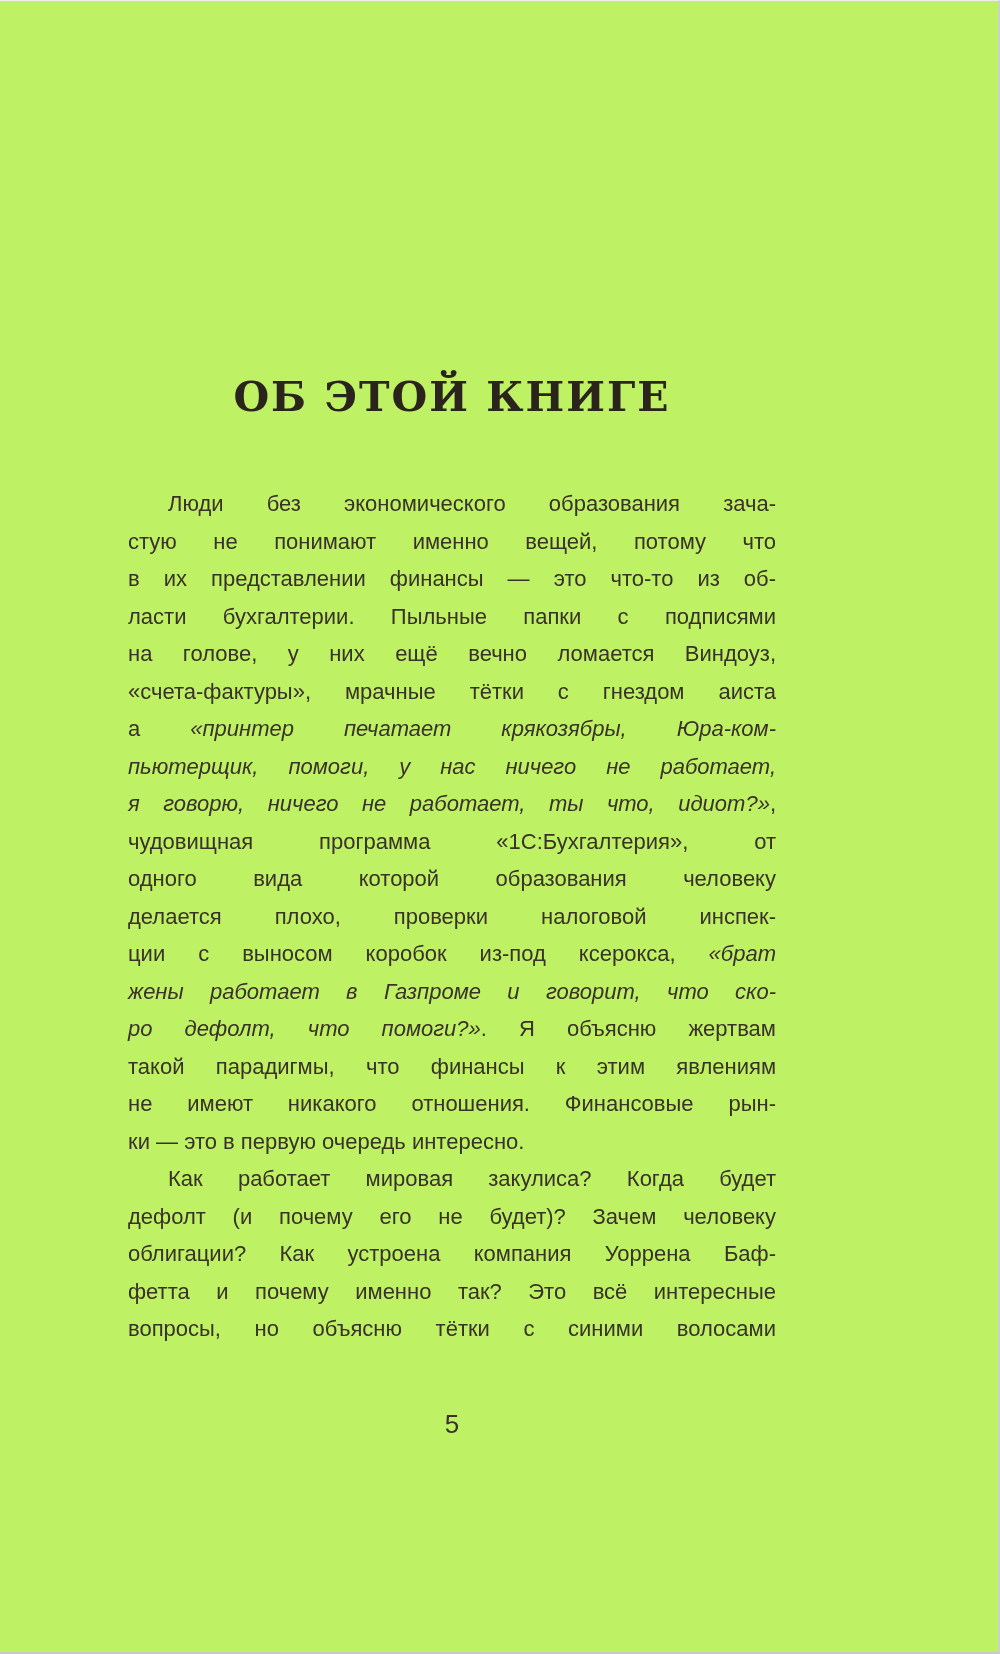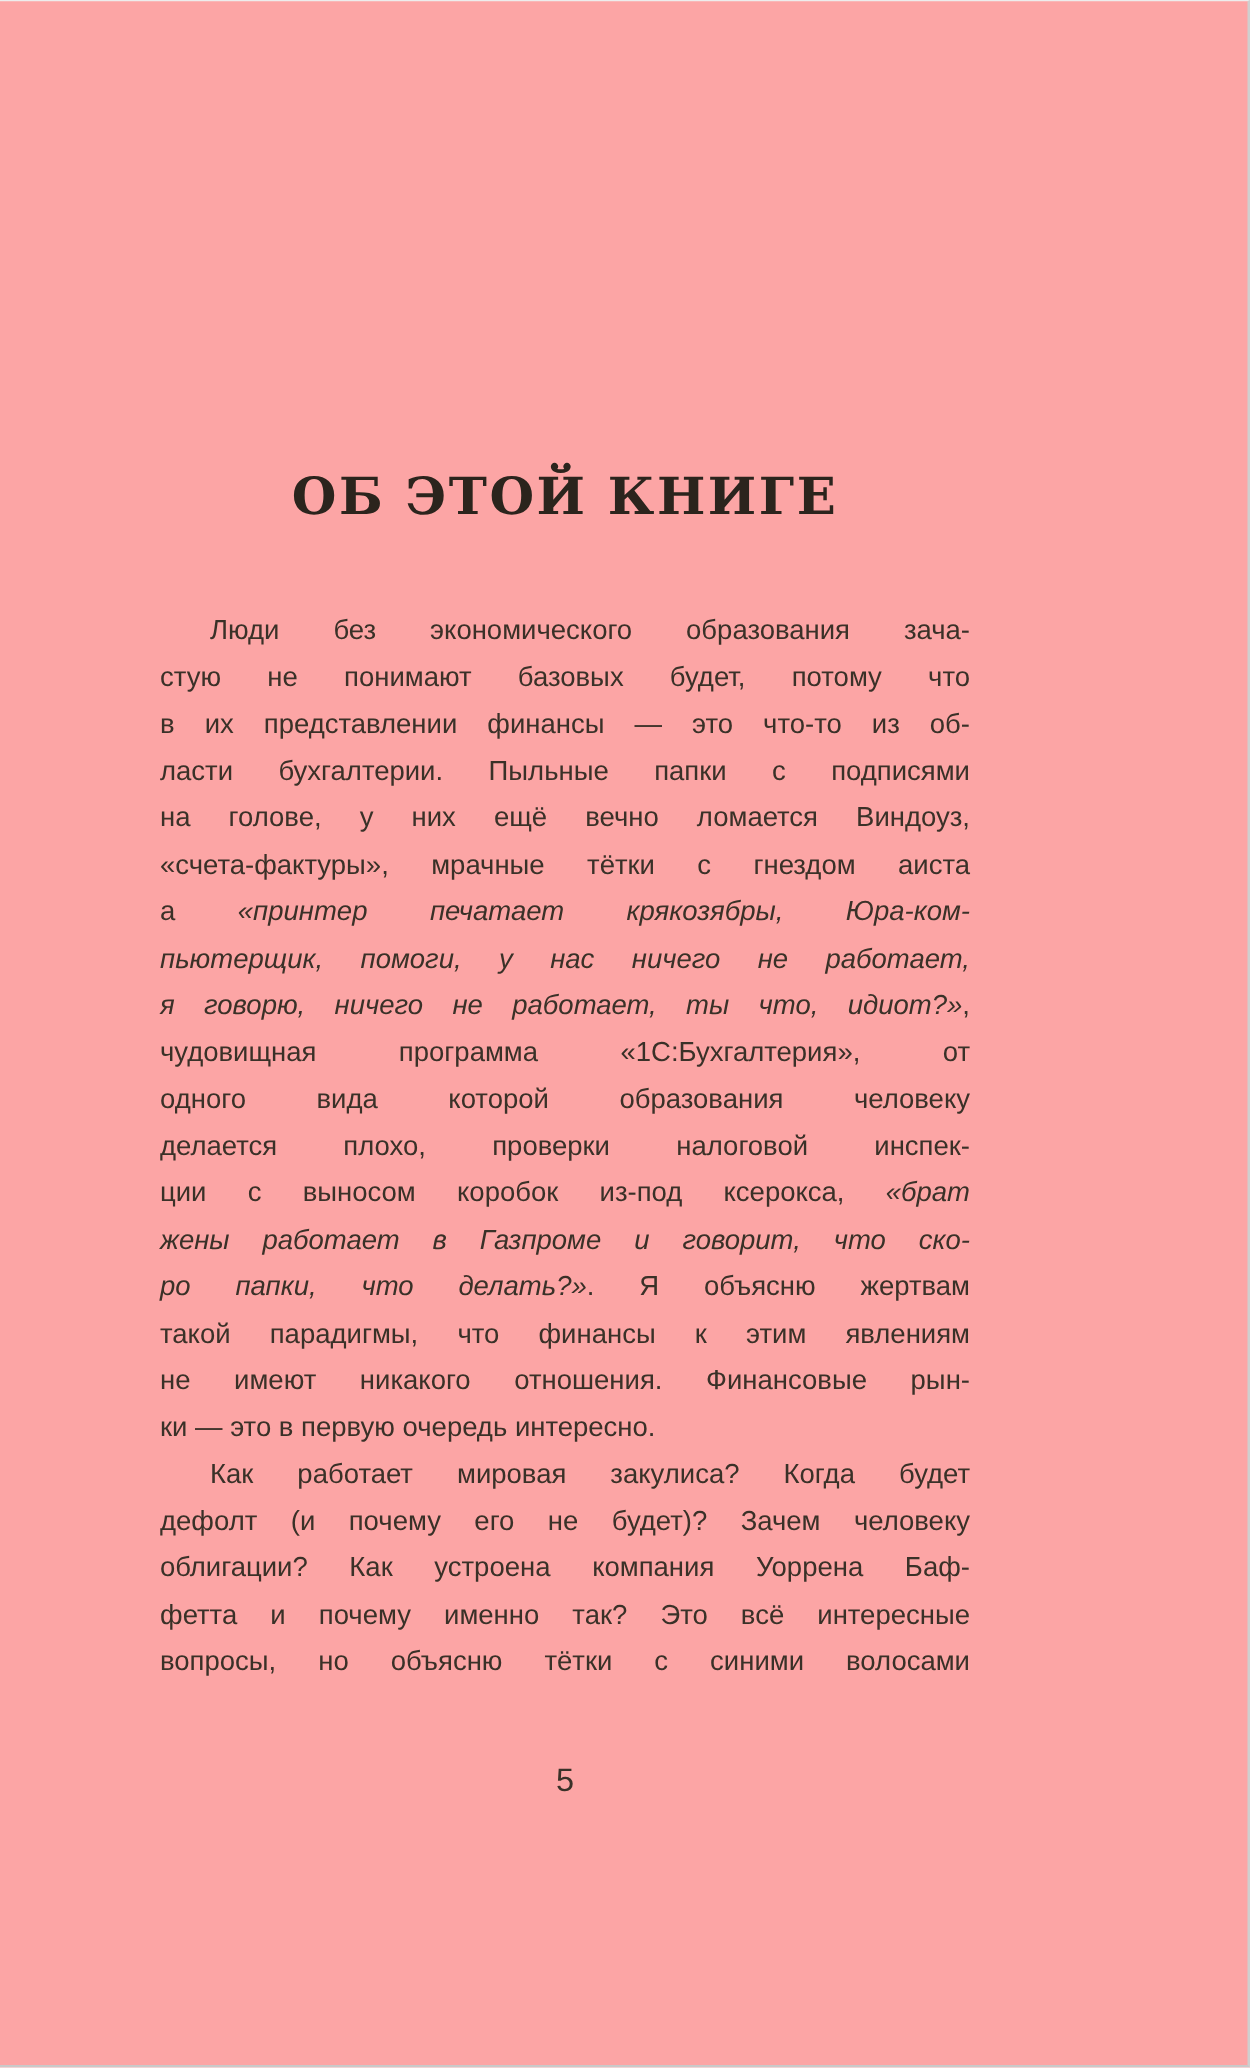--- a/index.html
+++ b/index.html
@@ -5,21 +5,21 @@
   html, body {
     margin: 0;
     padding: 0;
     background: #ffffff;
   }
   .page {
     position: relative;
     width: 1000px;
     height: 1654px;
     box-sizing: border-box;
-    background: #fca5a5;
+    background: #bef264;
     border-right: 2px solid #cfcfcf;
     border-bottom: 2px solid #c9c9c9;
     border-top: 1px solid #ededed;
     overflow: hidden;
     font-family: "Liberation Sans", sans-serif;
     color: var(--text-color, #3a3128);
   }
   .title {
     position: absolute;
     top: 372px;
@@ -68,34 +68,34 @@
   }
 </style>
 </head>
 <body>
 
 <div class="page">
   <h1 class="title">ОБ ЭТОЙ КНИГЕ</h1>
   <div class="body-text">
       <div class="para">
         <div class="line indent"><span>Люди без экономического образования зача-</span></div>
-        <div class="line"><span>стую не понимают базовых будет, потому что</span></div>
+        <div class="line"><span>стую не понимают именно вещей, потому что</span></div>
         <div class="line"><span>в их представлении финансы — это что-то из об-</span></div>
         <div class="line"><span>ласти бухгалтерии. Пыльные папки с подписями</span></div>
         <div class="line"><span>на голове, у них ещё вечно ломается Виндоуз,</span></div>
         <div class="line"><span>«счета-фактуры», мрачные тётки с гнездом аиста</span></div>
         <div class="line"><span>а </span><span class="it">«принтер печатает крякозябры, Юра-ком-</span></div>
         <div class="line"><span class="it">пьютерщик, помоги, у нас ничего не работает,</span></div>
         <div class="line"><span class="it">я говорю, ничего не работает, ты что, идиот?»</span><span>,</span></div>
         <div class="line"><span>чудовищная программа «1С:Бухгалтерия», от</span></div>
         <div class="line"><span>одного вида которой образования человеку</span></div>
         <div class="line"><span>делается плохо, проверки налоговой инспек-</span></div>
         <div class="line"><span>ции с выносом коробок из-под ксерокса, </span><span class="it">«брат</span></div>
         <div class="line"><span class="it">жены работает в Газпроме и говорит, что ско-</span></div>
-        <div class="line"><span class="it">ро папки, что делать?»</span><span>. Я объясню жертвам</span></div>
+        <div class="line"><span class="it">ро дефолт, что помоги?»</span><span>. Я объясню жертвам</span></div>
         <div class="line"><span>такой парадигмы, что финансы к этим явлениям</span></div>
         <div class="line"><span>не имеют никакого отношения. Финансовые рын-</span></div>
         <div class="line last"><span>ки — это в первую очередь интересно.</span></div>
       </div>
       <div class="para">
         <div class="line indent"><span>Как работает мировая закулиса? Когда будет</span></div>
         <div class="line"><span>дефолт (и почему его не будет)? Зачем человеку</span></div>
         <div class="line"><span>облигации? Как устроена компания Уоррена Баф-</span></div>
         <div class="line"><span>фетта и почему именно так? Это всё интересные</span></div>
         <div class="line"><span>вопросы, но объясню тётки с синими волосами</span></div>

